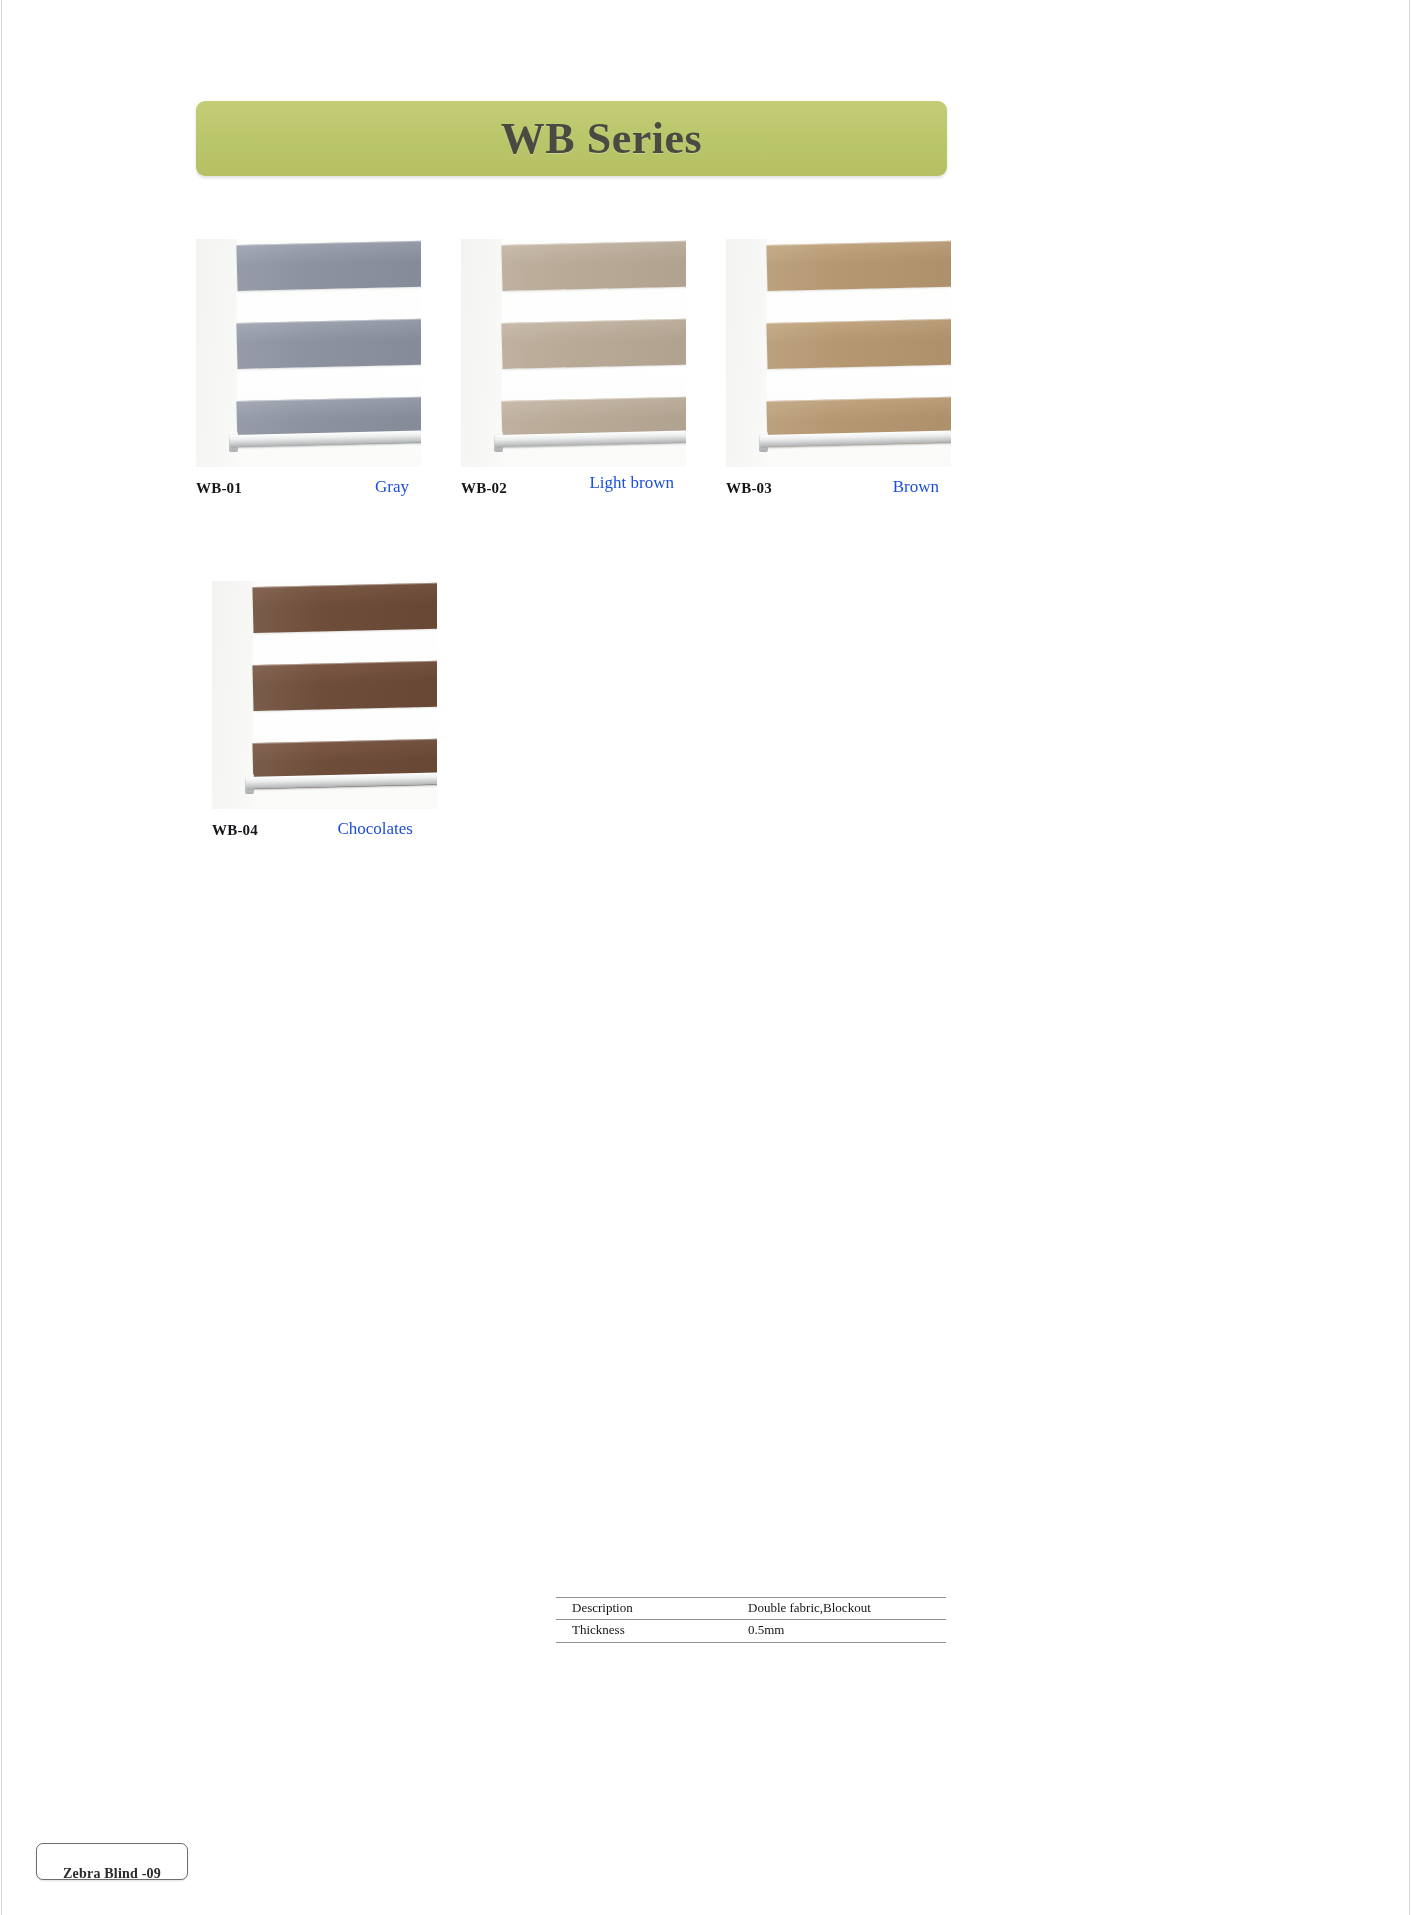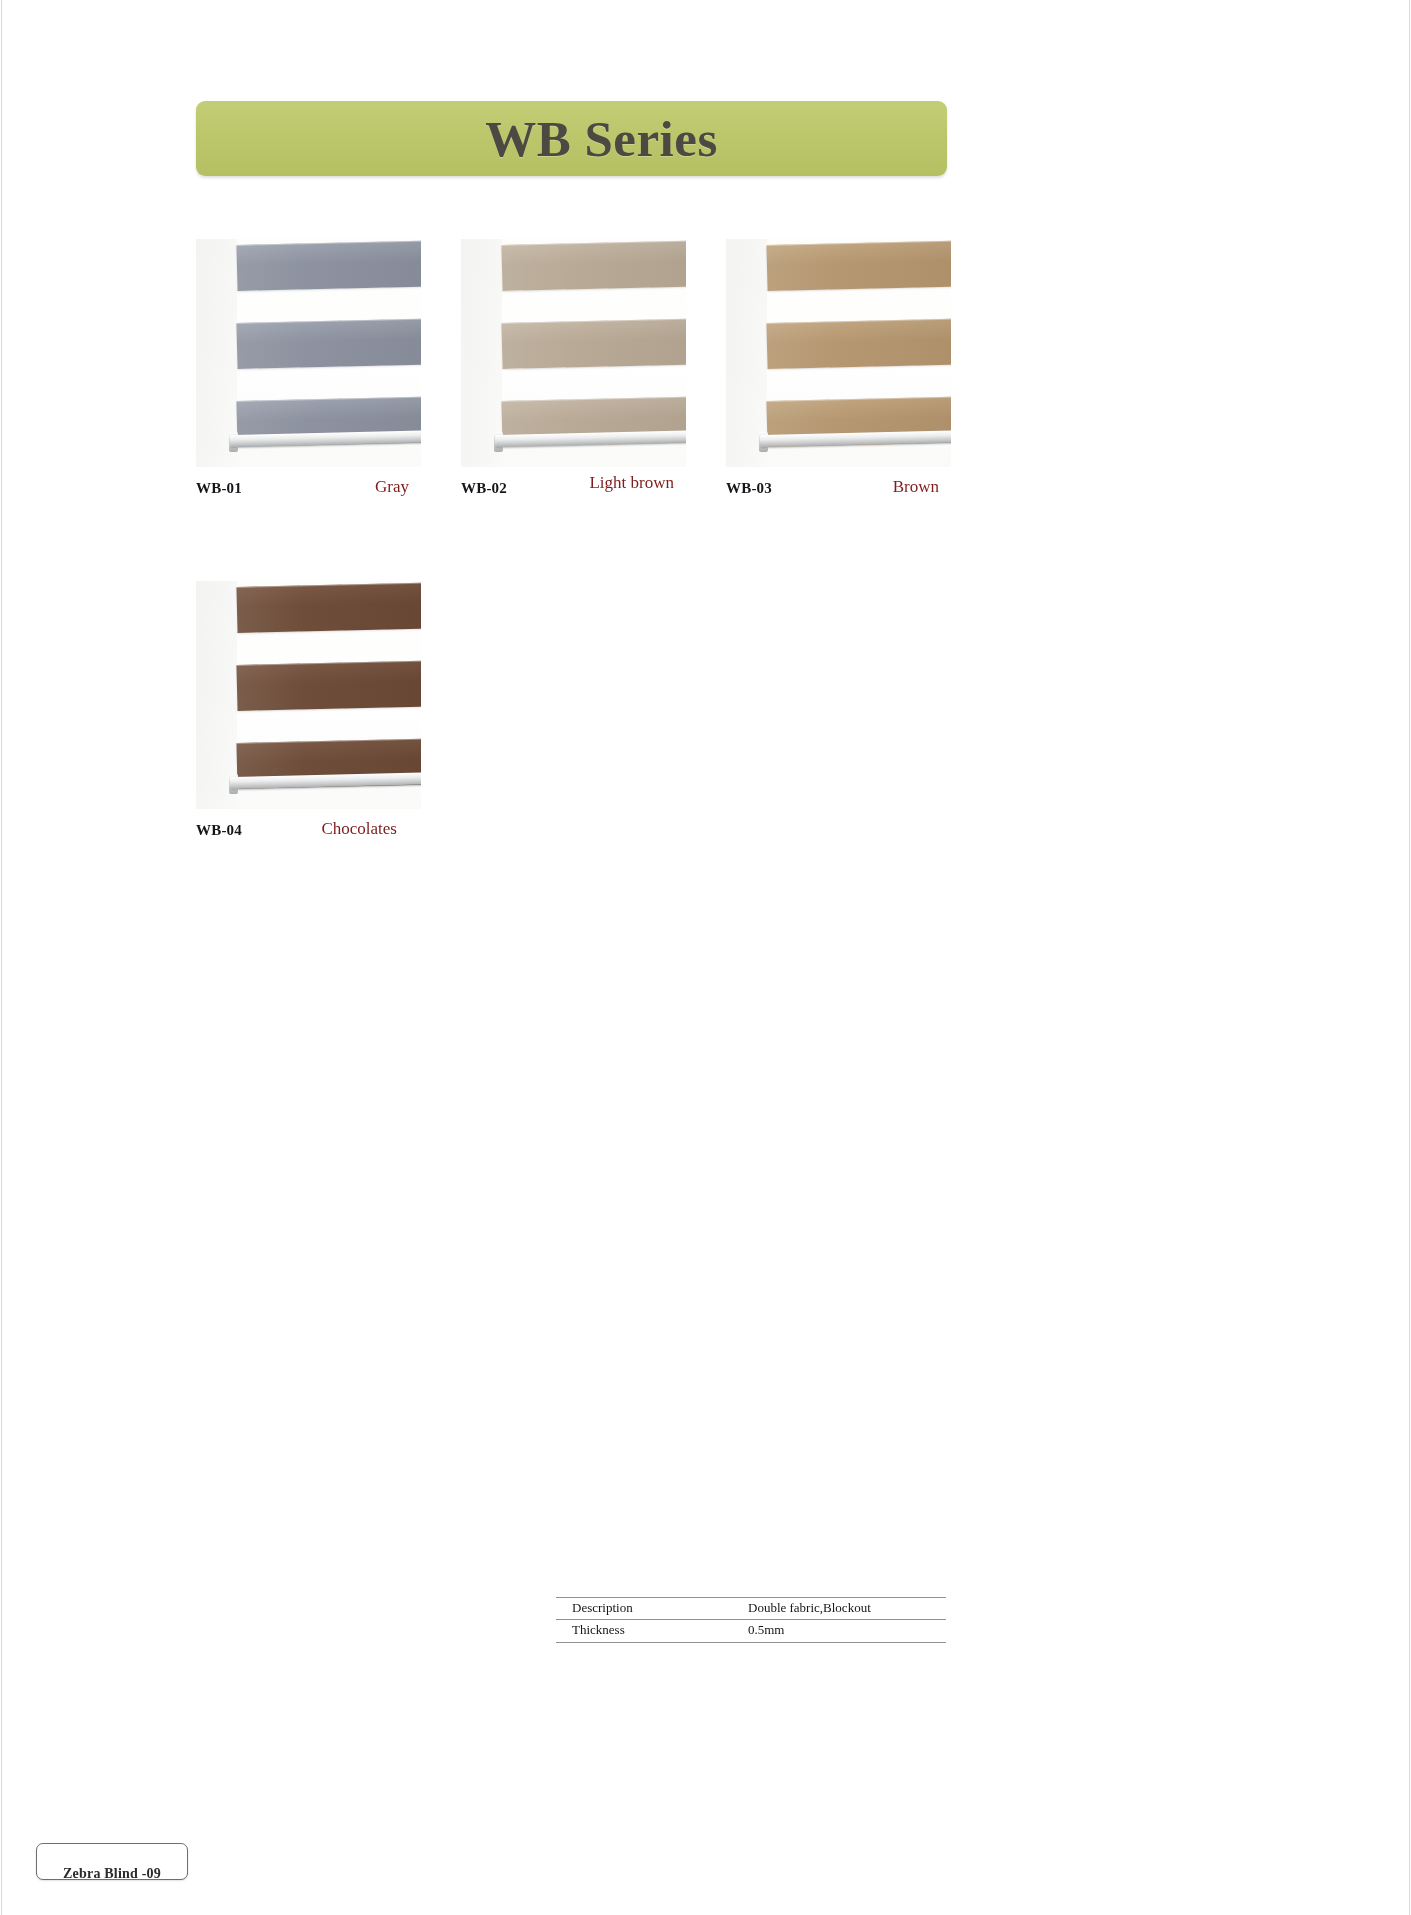--- a/index.html
+++ b/index.html
@@ -36,39 +36,39 @@
     background: linear-gradient(180deg, #c3cd76 0%, #bcc76c 45%, #b4c062 100%);
     border-radius: 9px;
     box-shadow: 0 2px 3px rgba(0,0,0,0.13);
     display: flex;
     align-items: center;
     justify-content: center;
   }
   .banner-title {
     font-family: "Liberation Serif", serif;
     font-weight: bold;
-    font-size: 51px;
+    font-size: 44px;
     color: #4a4a42;
     letter-spacing: 0.5px;
     padding-left: 60px;
     text-shadow: 0 1px 0 rgba(255,255,255,0.25);
   }
 
   
   .grid {
     position: absolute;
     left: 196px;
     top: 239px;
     width: 760px;
   }
   .grid-row {
     display: flex;
     gap: 40px;
   }
-  .grid-row + .grid-row { margin-top: 78px; }
+  .grid-row + .grid-row { margin-top: 78px; margin-left: 16px; }
 
   .product {
     width: 225px;
   }
 
   
   .swatch {
     width: 225px;
     height: 228px;
     position: relative;
@@ -158,21 +158,21 @@
     font-size: 15px;
     color: #15161a;
     letter-spacing: 0.2px;
   }
   .colorname {
     position: absolute;
     right: 12px;
     top: 0;
     font-family: "Liberation Serif", serif;
     font-size: 17px;
-    color: #7f1d1d;
+    color: #1d4ed8;
   }
   
   .labels.raised .colorname { top: -4px; }
   .labels.centered .colorname { right: 24px; }
 
   
   .spec-table {
     position: absolute;
     left: 556px;
     top: 1597px;

